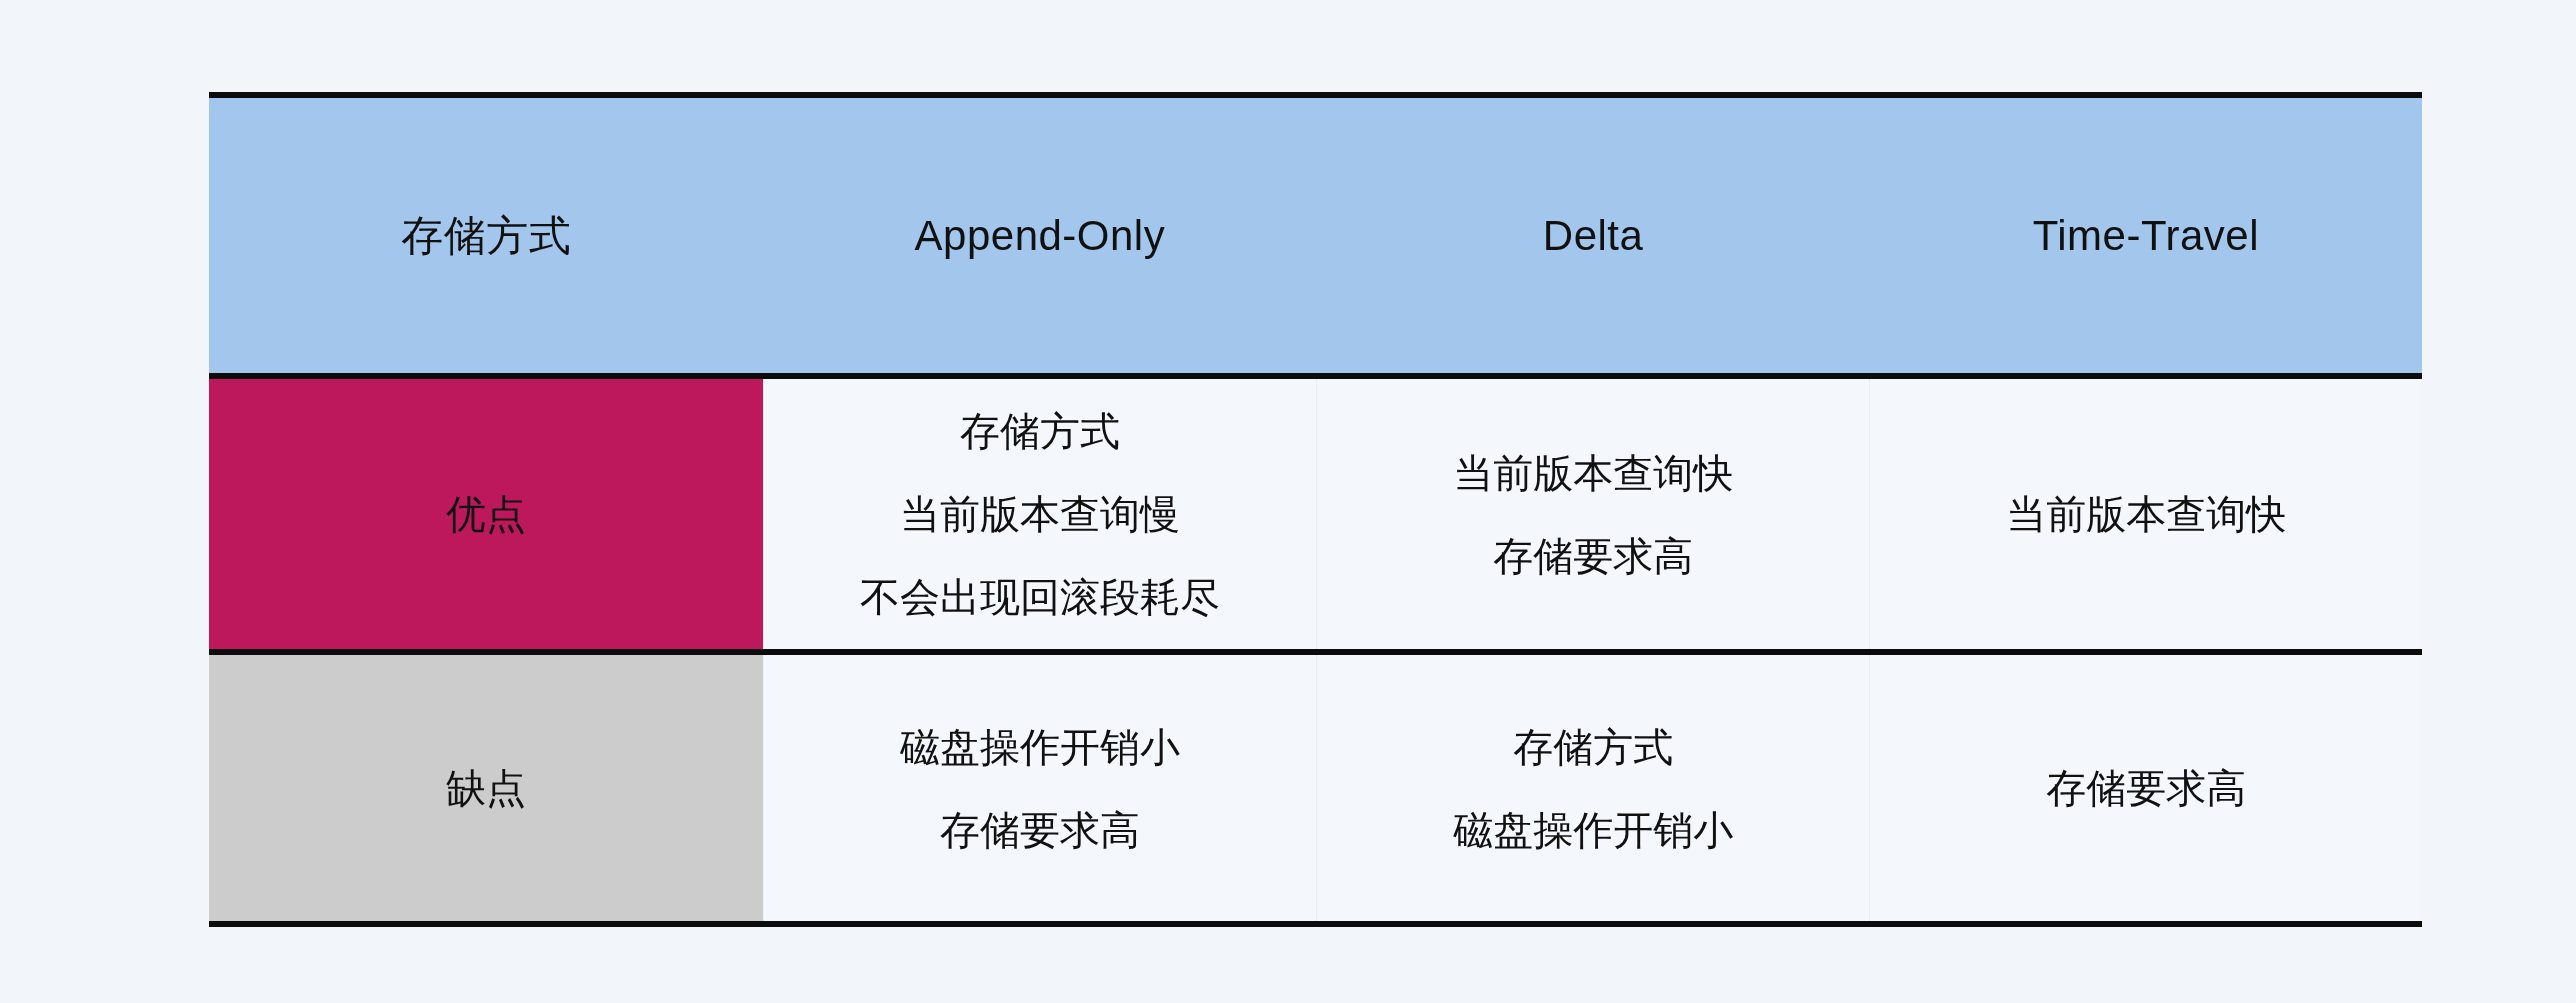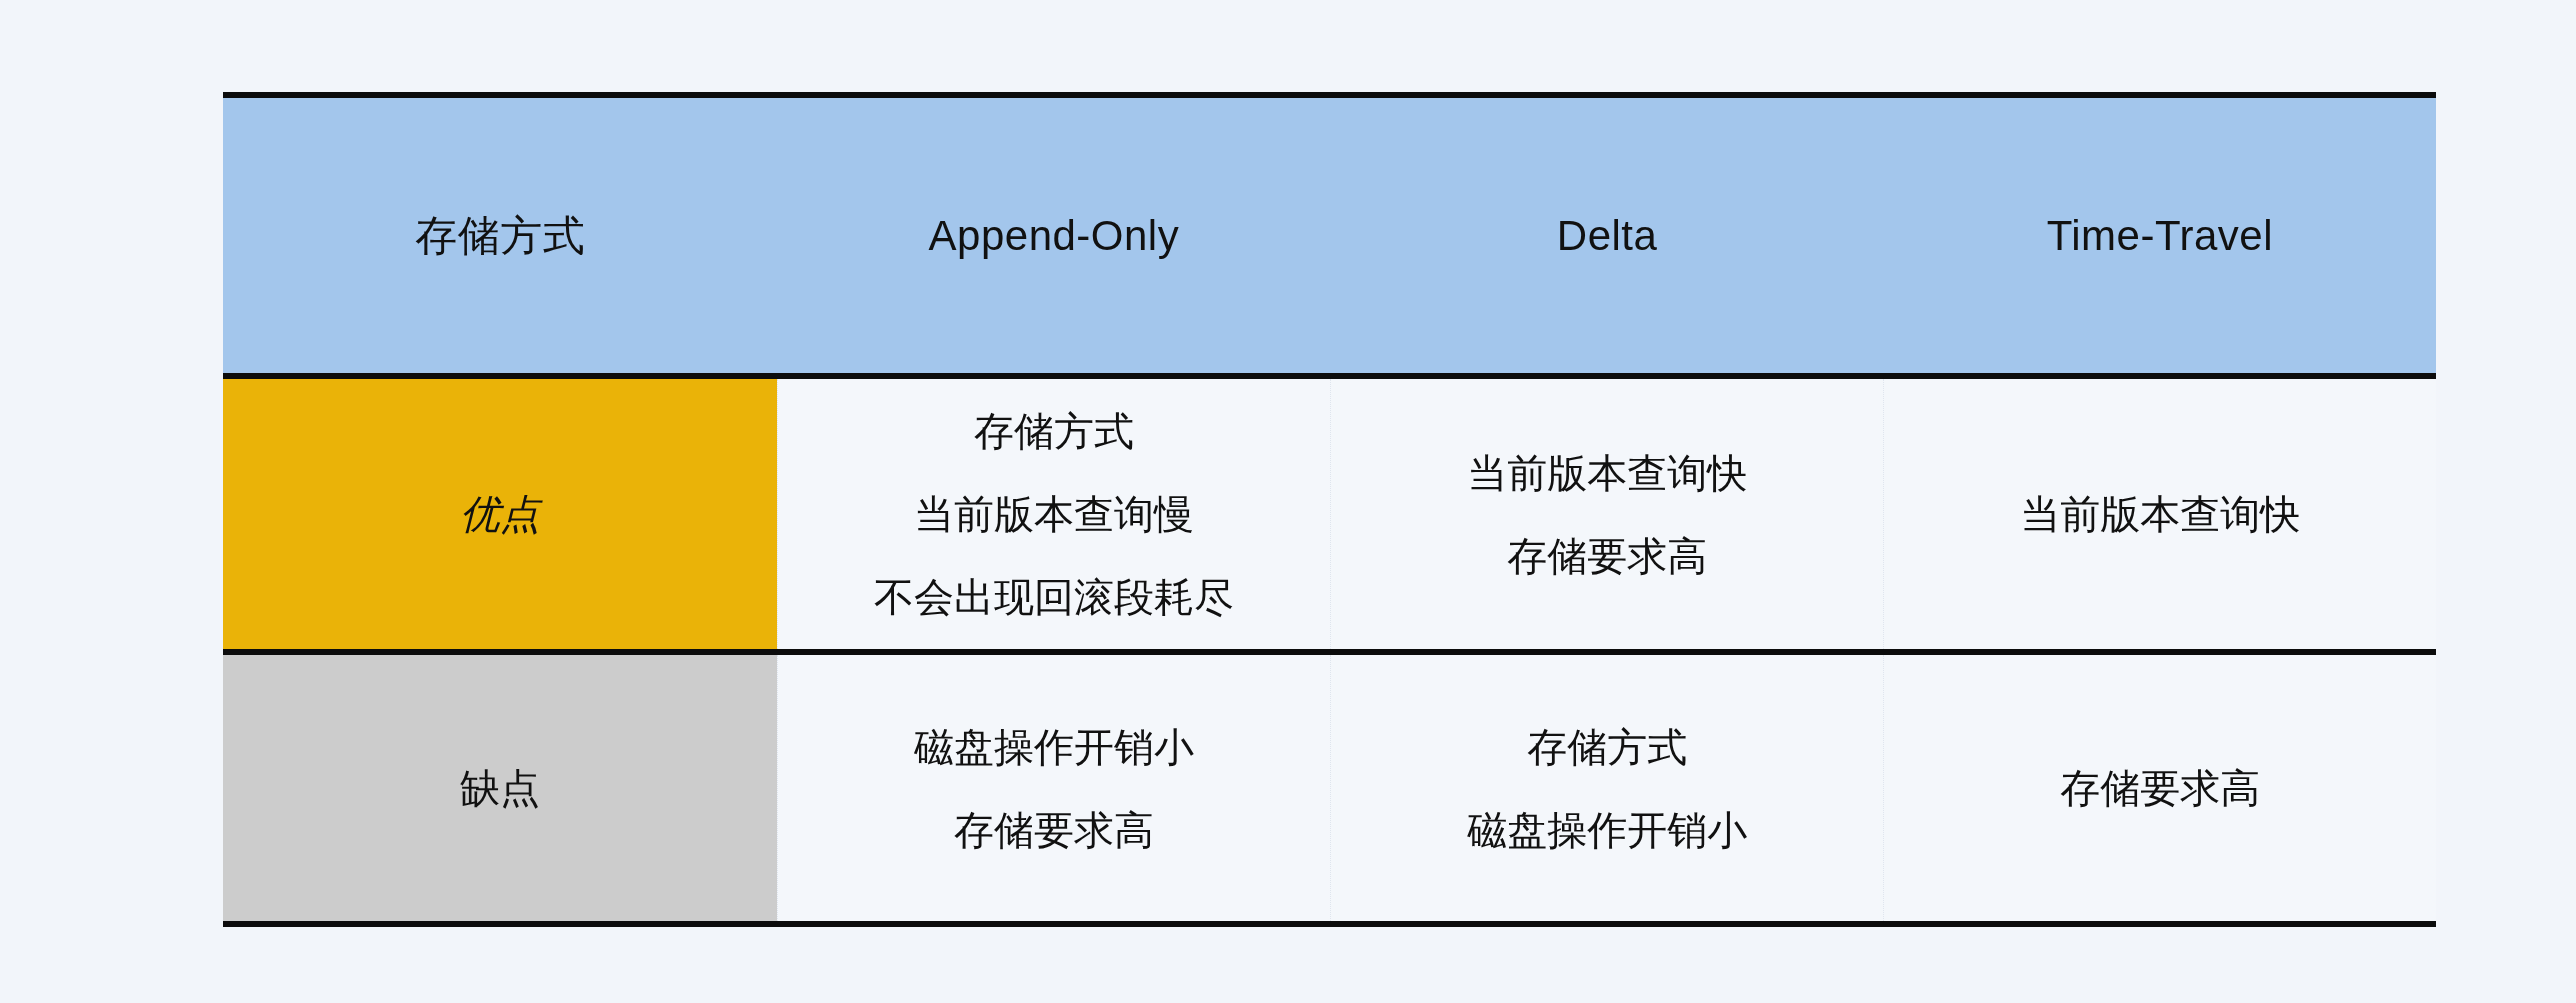--- a/index.html
+++ b/index.html
@@ -9,21 +9,21 @@
   body {
     width: 2576px;
     height: 1004px;
     background: #f2f5fa;
     font-family: "Liberation Sans", "DejaVu Sans", sans-serif;
     overflow: hidden;
   }
 
   #comparison-table-wrap {
     position: absolute;
-    left: 195px;
+    left: 181px;
     top: 92px;
     width: 2213px;
     height: 823px;
     padding-left: 28px;
   }
 
   table.cmp {
     border-collapse: collapse;
     width: 2213px;
     table-layout: fixed;
@@ -53,21 +53,21 @@
     color: #111111;
     font-size: 40px;
     line-height: 1.55;
     border-bottom: 6.7px solid #0c0c0c;
     border-top: 0;
   }
 
   td.label-cell {
     font-size: 42px;
   }
-  td.label-cell.pros   { background: #eab308; font-style: italic; }
+  td.label-cell.pros   { background: #be185d; }
   td.label-cell.cons   { background: #cccccc; margin-left: 36px; }
 
   td.data-cell {
     background: #f4f7fb;
   }
 
   tr.row-pros > td { height: 270px; }
   tr.row-cons > td { height: 266px; }
 
   

